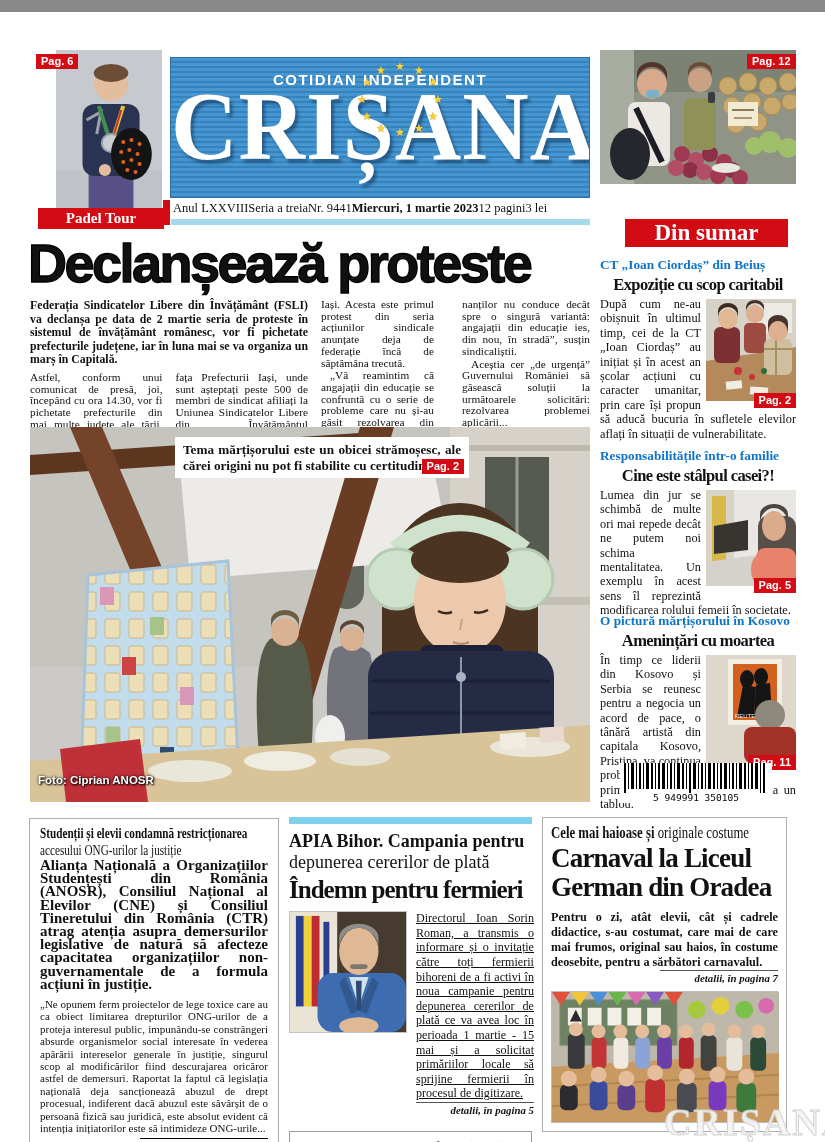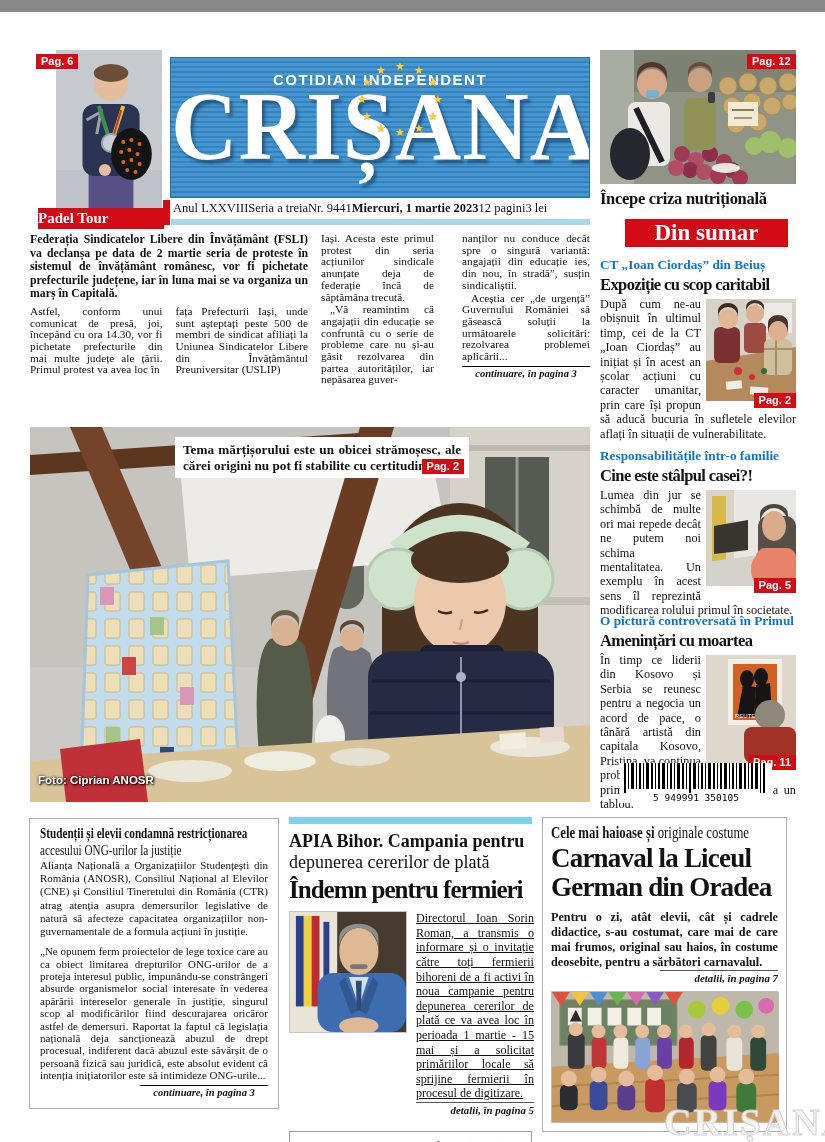--- a/index.html
+++ b/index.html
@@ -16,21 +16,21 @@
   .abs{position:absolute;}
   .badge{display:inline-block;background:var(--red);color:#fff;
          font-family:"Liberation Sans",sans-serif;font-weight:bold;font-size:11px;
          line-height:15px;padding:0 5px;white-space:nowrap;}
   svg{display:block;}
 
   
   .padel-photo{left:56px;top:38px;width:106px;height:158px;}
   .padel-badge{left:36px;top:42px;z-index:3;}
   .padel-banner{left:38px;top:196px;width:126px;height:21px;background:var(--red);
-    color:#fff;font-weight:bold;font-size:15px;line-height:21px;}
+    color:#fff;font-weight:bold;font-size:15px;text-align:center;line-height:21px;}
   .logo-box{left:170px;top:45px;width:420px;height:141px;
     background:repeating-linear-gradient(180deg,#4796d1 0 3px,#3583bd 3px 5px);
     border:1px solid #2a6da3;overflow:hidden;}
   .logo-tagline{position:absolute;top:13px;left:0;width:100%;text-align:center;color:#fff;
     font-family:"Liberation Sans",sans-serif;font-weight:bold;font-size:15px;letter-spacing:1.5px;}
   .logo-title{position:absolute;top:20px;left:0;width:100%;text-align:center;color:#fff;
     font-weight:bold;font-size:92px;line-height:1.05;transform:scaleY(1.06);
     text-shadow:3px 4px 3px rgba(8,30,60,.45);letter-spacing:1px;}
   .star{position:absolute;color:#f6d33c;font-size:11px;z-index:2;
     text-shadow:0 0 1px #a8791b;font-family:"DejaVu Sans",sans-serif;}
@@ -70,32 +70,32 @@
   .photo-caption .badge{position:absolute;right:5px;bottom:4px;}
   .photo-credit{position:absolute;left:8px;bottom:16px;color:#fff;
     font-family:"Liberation Sans",sans-serif;font-weight:bold;font-size:11.5px;
     text-shadow:0 0 3px #000,1px 1px 2px #000;}
 
   
   .sidebar{left:600px;top:246px;width:196px;height:545px;}
   .s-item{position:absolute;left:0;width:196px;}
   .s-kicker{color:var(--blue);font-weight:bold;font-size:13.3px;line-height:1.1;margin-bottom:3px;white-space:nowrap;}
   .s-head{font-weight:bold;font-size:16.5px;letter-spacing:-0.6px;line-height:1.05;
-    margin-bottom:4px;white-space:nowrap;}
+    margin-bottom:4px;white-space:nowrap;text-align:center;}
   .s-photo{float:right;width:90px;margin:2px 0 4px 5px;position:relative;}
   .s-photo .badge{position:absolute;right:0;bottom:-5px;}
   .s-body{font-size:12.3px;line-height:14.4px;text-align:justify;}
   .barcode{position:absolute;left:20px;top:505px;width:152px;height:40px;}
 
   
   .boxA{left:29px;top:806px;width:250px;border:1px solid #adadad;padding:6px 10px 8px;}
   .bA-k{font-size:14px;line-height:17px;white-space:nowrap;transform:scaleX(0.80);transform-origin:left;}
   .bA-k .b{font-weight:bold;}
   .bA-h{font-weight:bold;font-size:22px;letter-spacing:-0.5px;line-height:1.05;margin:3px 0 6px;white-space:nowrap;}
-  .bA-lead{font-weight:normal;font-size:11px;line-height:13.2px;text-align:justify;}
+  .bA-lead{font-weight:bold;font-size:15px;line-height:13.2px;text-align:justify;}
   .bA-body{font-size:11px;line-height:12.4px;text-align:justify;margin-top:7px;}
   .boxB{left:289px;top:805px;width:243px;}
   .bB-bar{height:7px;background:#7fd0ec;margin-bottom:7px;}
   .bB-k{font-size:18px;line-height:21px;}
   .bB-k .b{font-weight:bold;}
   .bB-h{font-weight:bold;font-size:25px;letter-spacing:-1px;line-height:1.05;margin:4px 0 8px;white-space:nowrap;}
   .bB-row{display:flex;gap:9px;}
   .bB-photo{width:118px;height:122px;flex:none;border:1px solid #c4c4c4;}
   .bB-body{flex:1;font-size:12.1px;line-height:14.6px;text-align:justify;text-decoration:underline;}
   .pelerinaj{margin-top:14px;border:1px solid #9a9a9a;padding:8px 10px 10px;position:relative;}
@@ -224,25 +224,25 @@
       <circle cx="52" cy="34" r="15" fill="#d9a98c"></circle>
       <path d="M37,32 a15,15 0 0 1 30,0 l0,-8 a15,12 0 0 0 -30,0 z" fill="#53332a"></path>
       <rect x="46" y="40" width="13" height="8" rx="3" fill="#7ab0c8"></rect>
       <rect x="84" y="48" width="32" height="52" rx="8" fill="#8f9157"></rect>
       <circle cx="100" cy="30" r="12" fill="#caa183"></circle>
       <path d="M88,28 a12,12 0 0 1 24,0 l0,-6 a12,10 0 0 0 -24,0 z" fill="#6d4a33"></path>
       <rect x="108" y="42" width="7" height="11" rx="2" fill="#3a3a40"></rect>
     </svg>
   </div>
   <span class="abs badge market-badge">Pag. 12</span>
-  <div class="abs market-head">Începe criza nutrițională</div>
 
   <div class="abs dinsumar">Din sumar</div>
 
   <div class="abs main-art">
+    <div class="m-head">Declanșează proteste</div>
     <div class="m-cols">
       <div class="m-left">
         <p class="m-lead">Federația Sindicatelor Libere din Învățământ (FSLI) va declanșa pe data de 2 martie seria de proteste în sistemul de învățământ românesc, vor fi pichetate prefecturile județene, iar în luna mai se va organiza un marș în Capitală.</p>
         <div class="m-subcols">
           <div class="m-col">
               <p>Astfel, conform unui comunicat de presă, joi, începând cu ora 14.30, vor fi pichetate prefecturile din mai multe județe ale țării. Primul protest va avea loc în</p>
             </div>
           <div class="m-col">
               <p>fața Prefecturii Iași, unde sunt așteptați peste 500 de membri de sindicat afiliați la Uniunea Sindicatelor Libere din Învățământul Preuniversitar (USLIP)</p>
             </div>
@@ -388,25 +388,25 @@
           <polygon points="8,36 42,30 42,60 8,64" fill="#36352f"></polygon>
           <polygon points="0,72 90,60 90,96 0,96" fill="#d4d2cb"></polygon>
           <rect x="52" y="26" width="38" height="58" rx="10" fill="#575049"></rect>
           <ellipse cx="68" cy="36" rx="12" ry="15" fill="#dcab8c"></ellipse>
           <path d="M54,34 a14,16 0 0 1 28,0 l0,-10 a14,10 0 0 0 -28,0 z" fill="#4c4540"></path>
           <rect x="50" y="58" width="40" height="38" rx="9" fill="#e8826a"></rect>
           <ellipse cx="52" cy="80" rx="7" ry="14" fill="#e8826a"></ellipse>
         </svg>
         <span class="badge">Pag. 5</span>
       </div>
-      <p class="s-body">Lumea din jur se schimbă de multe ori mai repede decât ne putem noi schima mentalitatea. Un exemplu în acest sens îl reprezintă modificarea rolului primul în societate.</p>
+      <p class="s-body">Lumea din jur se schimbă de multe ori mai repede decât ne putem noi schima mentalitatea. Un exemplu în acest sens îl reprezintă modificarea rolului femeii în societate.</p>
     </div>
 
     <div class="s-item" style="top:356px">
-      <div class="s-kicker">O pictură controversată în Primul</div>
+      <div class="s-kicker">O pictură mărțișorului în Kosovo</div>
       <div class="s-head">Amenințări cu moartea</div>
       <div class="s-photo" style="height:110px">
         <svg viewBox="0 0 90 108" width="90" height="108" preserveAspectRatio="none">
           <rect width="90" height="108" fill="#ded8cc"></rect>
           <rect x="22" y="4" width="54" height="66" fill="#f2eee4"></rect>
           <rect x="27" y="9" width="44" height="56" fill="#d2611f"></rect>
           <ellipse cx="41" cy="24" rx="7" ry="9" fill="#151515"></ellipse>
           <ellipse cx="55" cy="22" rx="7" ry="9" fill="#151515"></ellipse>
           <polygon points="31,62 37,30 50,32 48,62" fill="#151515"></polygon>
           <polygon points="48,62 50,30 64,28 66,62" fill="#151515"></polygon>

